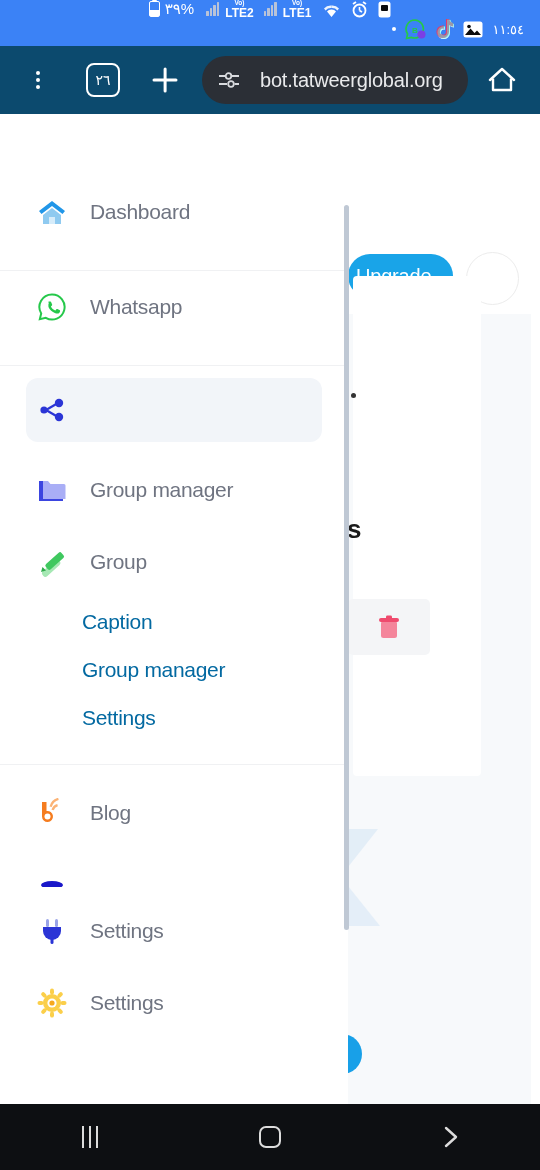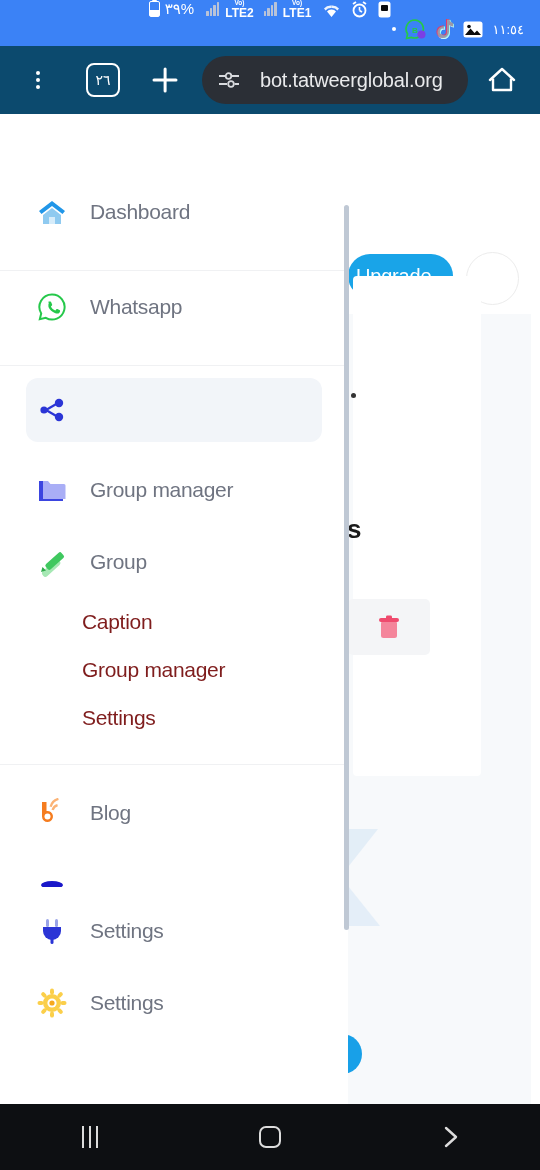--- a/index.html
+++ b/index.html
@@ -134,21 +134,21 @@
   .mi-label { font-size:21px; color:#6f7481; letter-spacing:-.3px; }
   .mi-icon { width:32px; height:32px; display:flex; align-items:center; justify-content:center; flex:0 0 32px; }
 
   .mi-active {
     margin:0 26px; border-radius:12px; background:#f2f5f9;
     padding-left:10px; height:64px;
   }
   .sub-item {
     display:flex; align-items:center; height:48px; padding-left:82px;
   }
-  .sub-label { font-size:21px; color:#7f1d1d; letter-spacing:-.3px; }
+  .sub-label { font-size:21px; color:#0369a1; letter-spacing:-.3px; }
   .spacer-sm { height:22px; }
   .spacer-xs { height:12px; }
 
   .clip-icon { overflow:hidden; height:30px; display:flex; align-items:flex-end; }
 
   
   .navbar {
     position:absolute; bottom:0; left:0; width:540px; height:66px;
     background:#0d0f12; display:flex; align-items:center; z-index:10;
   }

